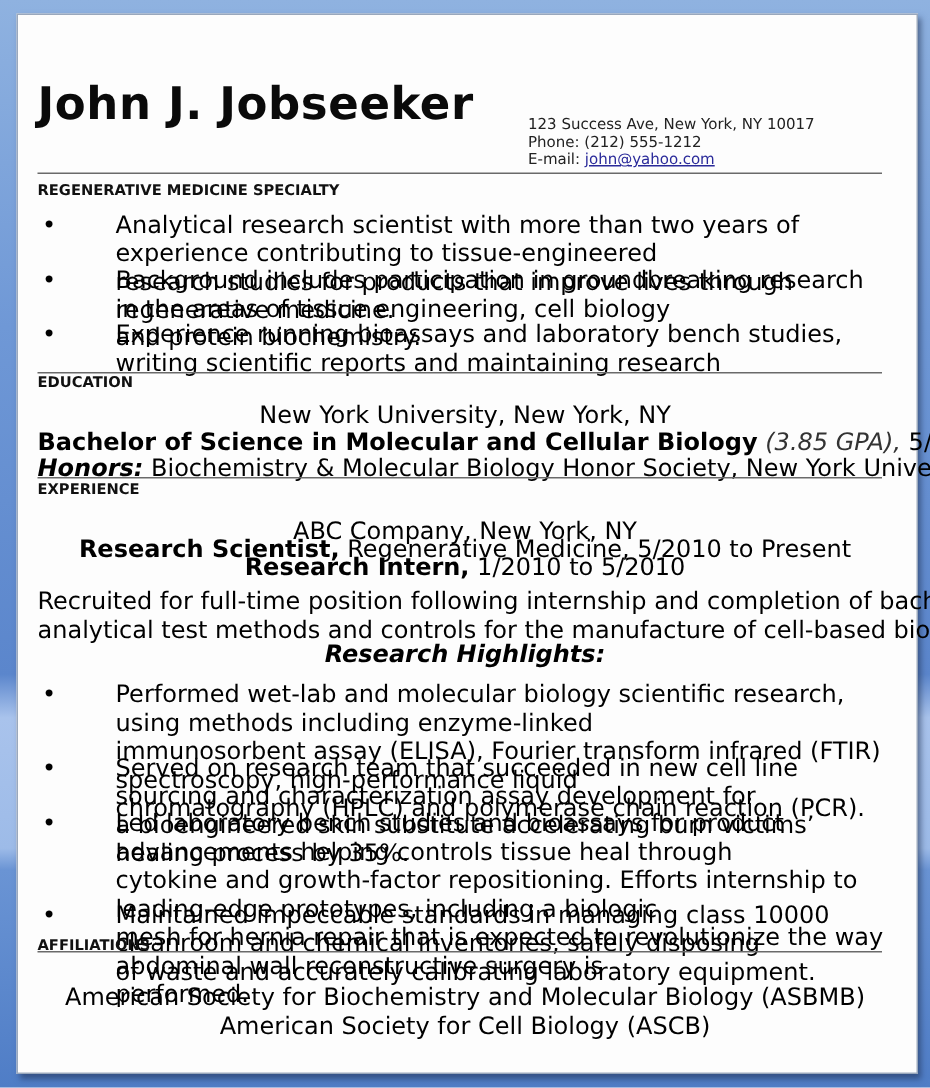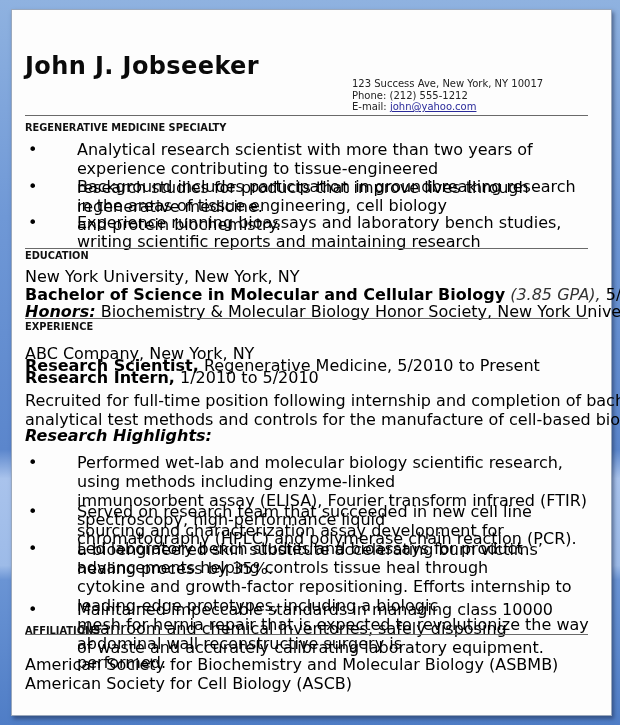--- a/index.html
+++ b/index.html
@@ -16,21 +16,21 @@
       width: 601px;
       height: 707px;
       background: #fdfdfd;
       border: 1px solid #9aa8bc;
       box-shadow: 2px 3px 4px rgba(30,45,80,0.55);
     }
     .name {
       position: absolute;
       left: 13px;
       top: 42px;
-      font-size: 24px;
+      font-size: 30px;
       font-weight: bold;
       letter-spacing: 0.4px;
       color: #0a0a0a;
       white-space: nowrap;
     }
     .contact {
       position: absolute;
       left: 340px;
       top: 68px;
       font-size: 10px;
@@ -48,21 +48,21 @@
     }
     .heading {
       position: absolute;
       left: 13px;
       font-weight: bold;
       font-size: 9.8px;
       color: #111;
       white-space: nowrap;
     }
     .block { position: absolute; left: 13px; width: 570px; }
-    .line { white-space: nowrap; }
+    .line { white-space: nowrap; text-align: center; }
     .bul {
       position: absolute;
       left: 29px;
       width: 550px;
     }
     .bul .dot {
       position: absolute;
       left: -13px;
       top: 0;
     }

